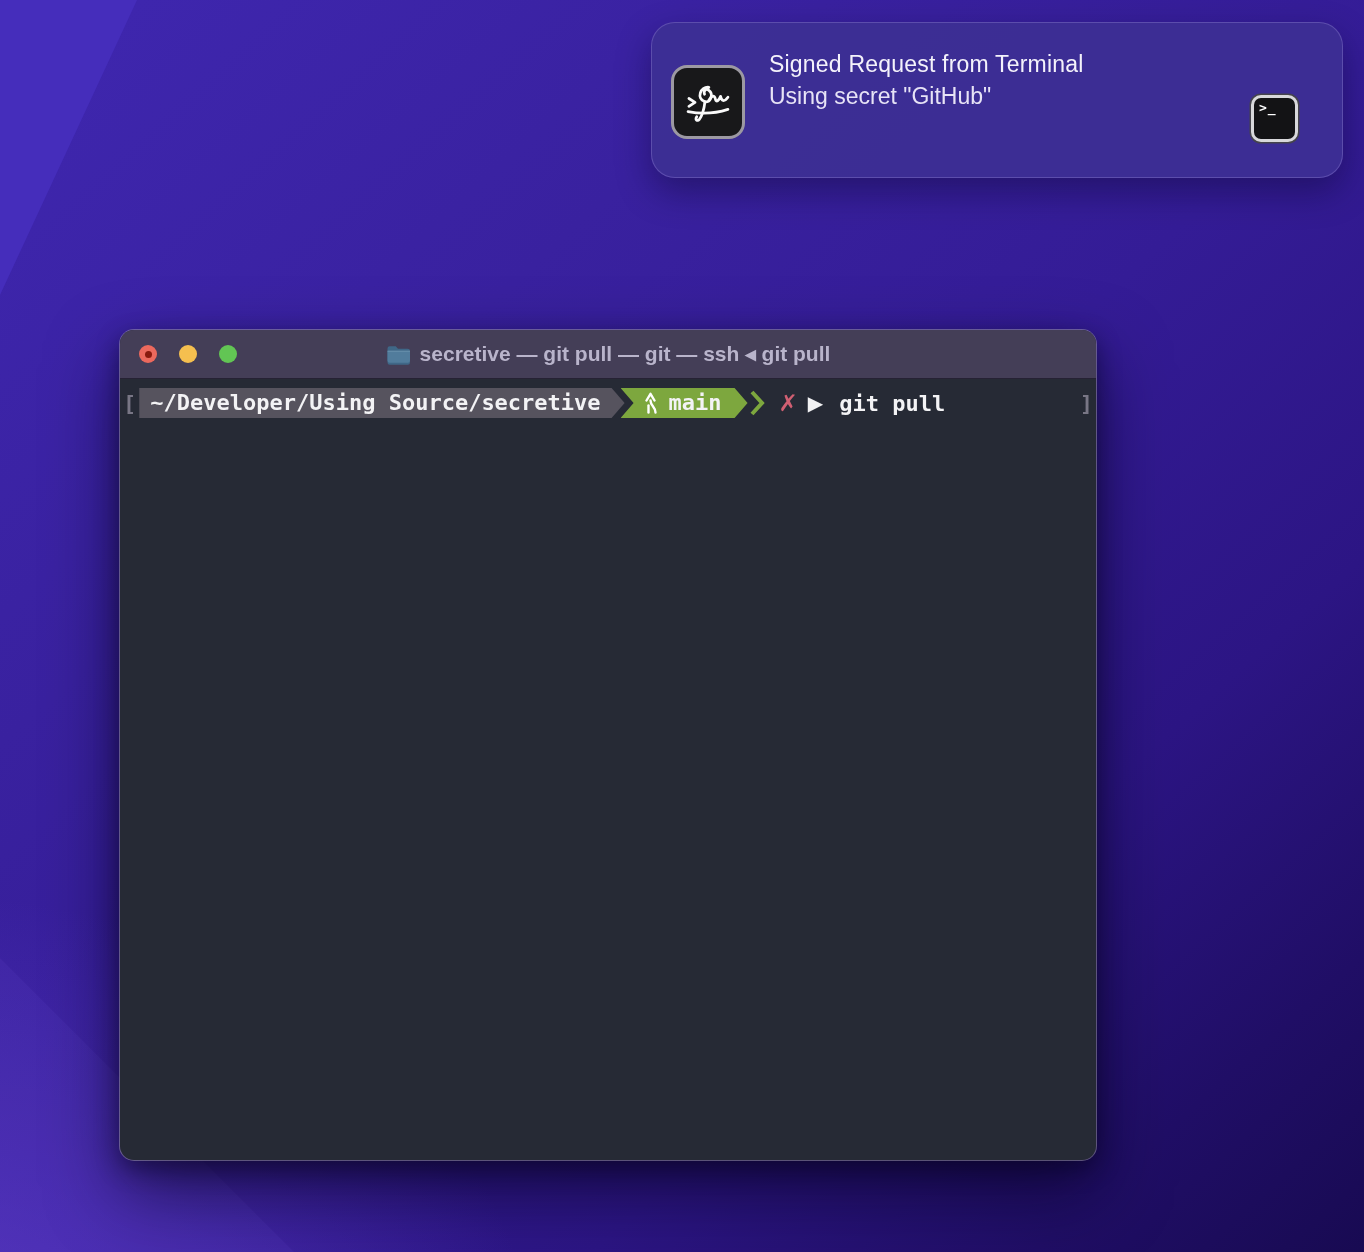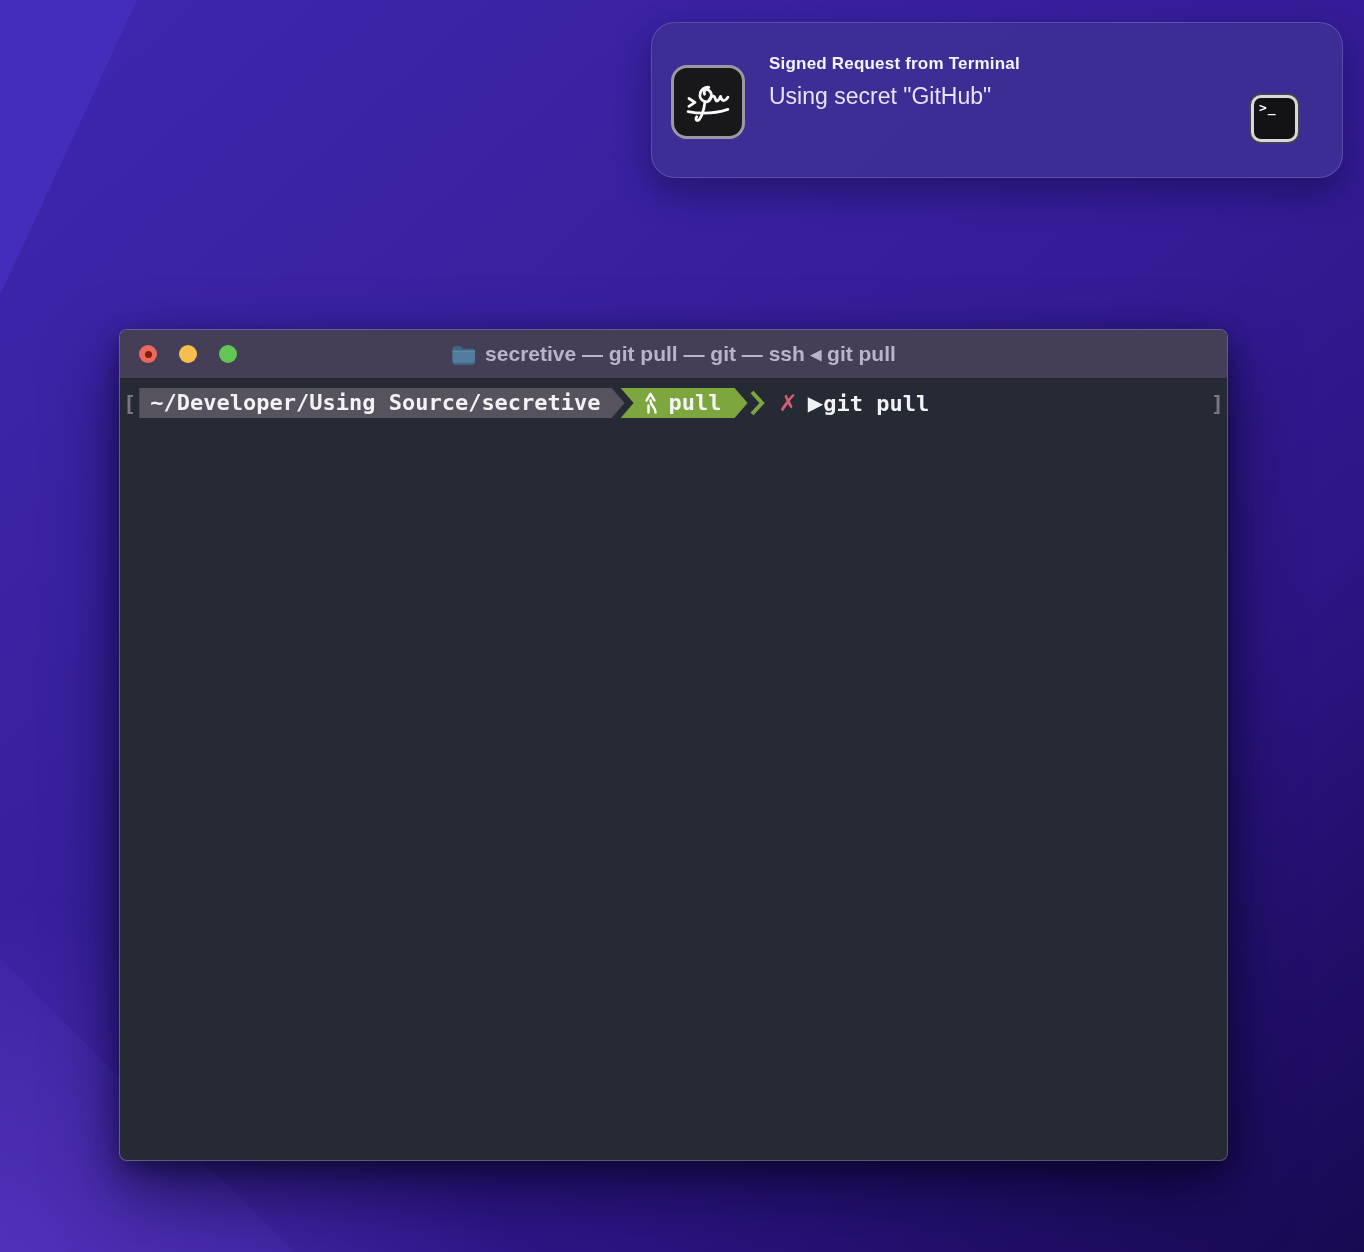--- a/index.html
+++ b/index.html
@@ -32,37 +32,37 @@
     border-radius:24px;
     box-shadow:0 14px 34px rgba(8,4,40,0.38);
   }
   .n-appicon{
     position:absolute;left:19px;top:42px;width:68px;height:68px;
     border-radius:16px;background:#18181a;
     border:3px solid #9c99a2;
     display:flex;align-items:center;justify-content:center;
   }
   .n-text{position:absolute;left:117px;top:26px;}
-  .n-title{font-weight:700;font-size:17px;line-height:30px;color:#f4f2fb;letter-spacing:.2px;}
+  .n-title{font-weight:400;font-size:23px;line-height:30px;color:#f4f2fb;letter-spacing:.2px;}
   .n-sub{font-weight:400;font-size:23px;line-height:30px;color:#e7e3f6;margin-top:2px;}
   .n-termicon{
     position:absolute;right:44px;top:72px;width:41px;height:41px;
     border-radius:10px;background:#131315;
     border:3px solid #d8d8db;
     box-shadow:0 0 0 1.5px #45444c;
   }
   .n-termglyph{
     position:absolute;left:5px;top:2px;
     font-family:"DejaVu Sans Mono",monospace;font-weight:700;font-size:13px;color:#ffffff;letter-spacing:1px;
   }
 
   
   .window{
-    position:absolute;left:120px;top:330px;width:1107px;height:830px;
-    border-radius:7px;background:#262a35;overflow:hidden;
+    position:absolute;left:120px;top:330px;width:976px;height:830px;
+    border-radius:14px;background:#262a35;overflow:hidden;
     box-shadow:
       0 0 0 1px rgba(165,160,180,0.5),
       0 30px 70px rgba(5,2,25,0.6),
       0 8px 25px rgba(5,2,25,0.45);
   }
   .titlebar{
     height:48px;background:#443e57;
     border-bottom:1px solid rgba(14,11,24,0.55);
     display:flex;align-items:center;justify-content:center;position:relative;
   }
@@ -90,21 +90,21 @@
   .seg-branch{
     display:flex;align-items:center;gap:9px;
     background:#7da73e;height:30px;line-height:30px;
     margin-left:-4px;
     padding:0 26px 0 24px;
     clip-path:polygon(0 0, calc(100% - 13px) 0, 100% 50%, calc(100% - 13px) 100%, 0 100%, 13px 50%);
   }
   .chev-green{margin-left:2px;display:flex;align-items:center;}
   .xmark{font-family:"DejaVu Sans",sans-serif;font-weight:700;font-size:23px;color:#d05f72;margin-left:14px;line-height:30px;}
   .ptri{font-family:"DejaVu Sans",sans-serif;font-size:20px;color:#f2f2f4;margin-left:10px;line-height:30px;}
-  .cmd{margin-left:0;}
+  .cmd{margin-left:16px;}
 </style>
 </head>
 <body>
 
 <div class="band-topleft"></div>
 <div class="band-bottomleft"></div>
 
 <div class="notification">
   <div class="n-appicon">
     <svg width="52" height="52" viewBox="0 0 60 60">
@@ -150,21 +150,21 @@
       <span class="bracket">[</span>
       <span class="seg-path">~/Developer/Using Source/secretive</span>
       <span class="seg-branch">
         <svg width="15" height="22" viewBox="0 0 15 22">
           <g fill="none" stroke="#ffffff" stroke-width="2.4" stroke-linecap="round" stroke-linejoin="round">
             <path d="M3.5 20.5 V 13.5"></path>
             <path d="M10.5 20.5 C 10.5 14.5, 5.5 14, 5.5 8.5"></path>
             <path d="M1.5 8.5 L 5.5 1.8 L 9.5 8.5"></path>
           </g>
         </svg>
-        <span>pull</span>
+        <span>main</span>
       </span>
       <span class="chev-green">
         <svg width="15" height="28" viewBox="0 0 15 28">
           <path d="M2 3 L12 14 L2 25" fill="none" stroke="#7da73e" stroke-width="4" stroke-linejoin="miter"></path>
         </svg>
       </span>
       <span class="xmark">✗</span>
       <span class="ptri">▶</span>
       <span class="cmd">git pull</span>
       <span class="bracket right">]</span>

